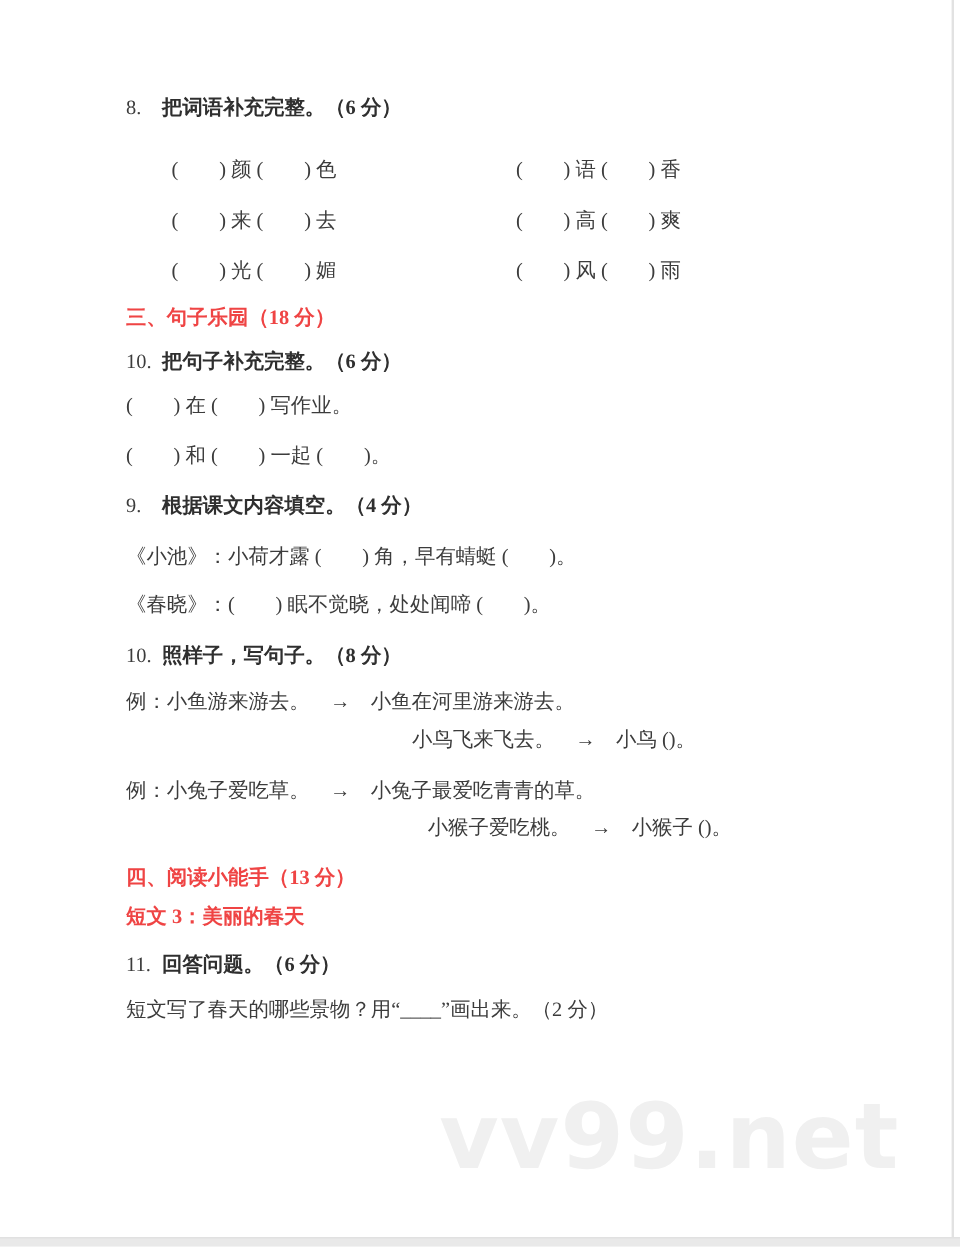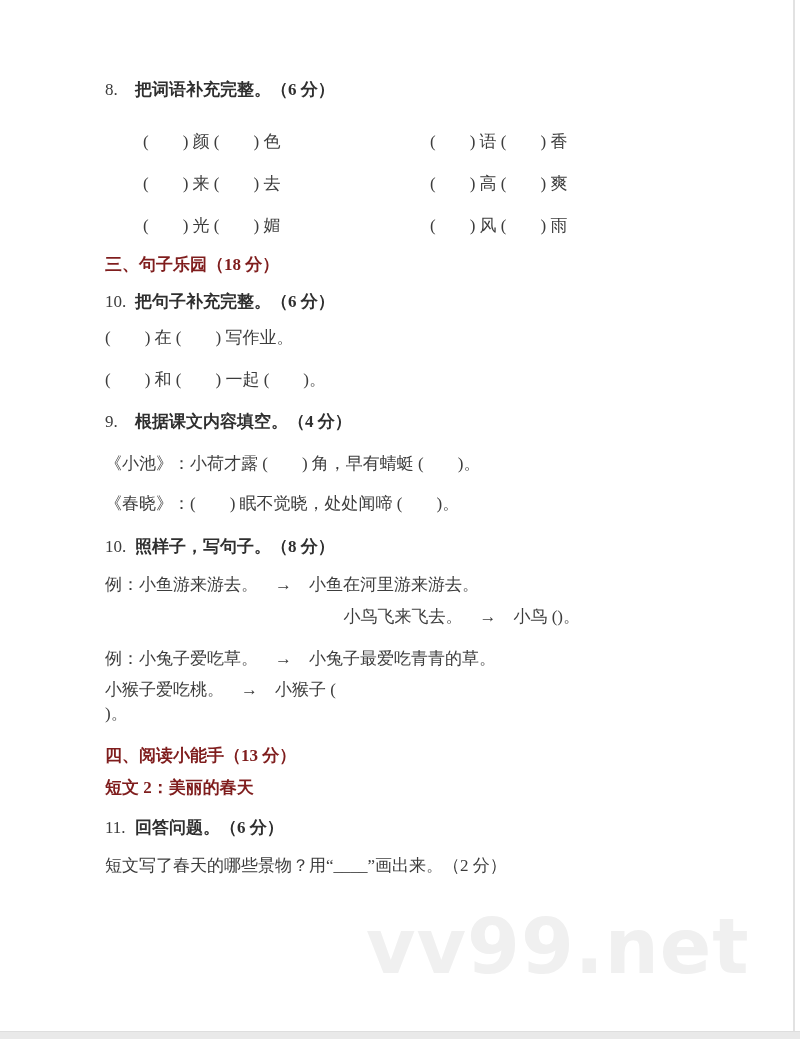--- a/index.html
+++ b/index.html
@@ -51,21 +51,21 @@
   .q-num {
     width: 30px;
     flex: 0 0 30px;
     font-weight: normal;
     color: #3c3c3c;
   }
   .q-title { font-weight: bold; }
   .sec-head {
     font-weight: bold;
     line-height: 24px;
-    color: #7f1d1d;
+    color: #ef4444;
   }
   .line {
     line-height: 24px;
     color: #3c3c3c;
   }
   .pair-row {
     display: flex;
     line-height: 24px;
     margin-left: 38px;
   }
@@ -85,21 +85,21 @@
   .mt28 { margin-top: 28px; }
   .mt18 { margin-top: 18px; }
   .mt19 { margin-top: 19px; }
   .mt16 { margin-top: 16px; }
   .mt15 { margin-top: 15px; }
   .mt14 { margin-top: 14px; }
   .mt13 { margin-top: 13px; }
   .mt12 { margin-top: 12px; }
   .mt11 { margin-top: 16px; }
   .mt8  { margin-top: 8px; }
-  .mt7  { margin-top: 7px; flex-direction: column; }
+  .mt7  { margin-top: 7px; }
 </style>
 </head>
 <body>
 
 <div class="page">
 
   <div class="watermark">vv99.net</div>
 
   <div class="content">
 
@@ -146,21 +146,21 @@
       <span>)。</span>
     </div>
     <div class="line mt18">例：小兔子爱吃草。　→　小兔子最爱吃青青的草。</div>
     <div class="fill-row w2 mt7">
       <span>小猴子爱吃桃。　→　小猴子 (</span>
       <span>)。</span>
     </div>
 
     <div class="sec-head mt18">四、阅读小能手（13 分）</div>
 
-    <div class="sec-head mt8">短文 2：美丽的春天</div>
+    <div class="sec-head mt8">短文 3：美丽的春天</div>
 
     <div class="q-head mt11">
       <span class="q-num">11.</span>
       <span class="q-title">回答问题。（6 分）</span>
     </div>
     <div class="line mt14">短文写了春天的哪些景物？用“____”画出来。（2 分）</div>
 
   </div>
 
   <div class="right-edge-line"></div>

